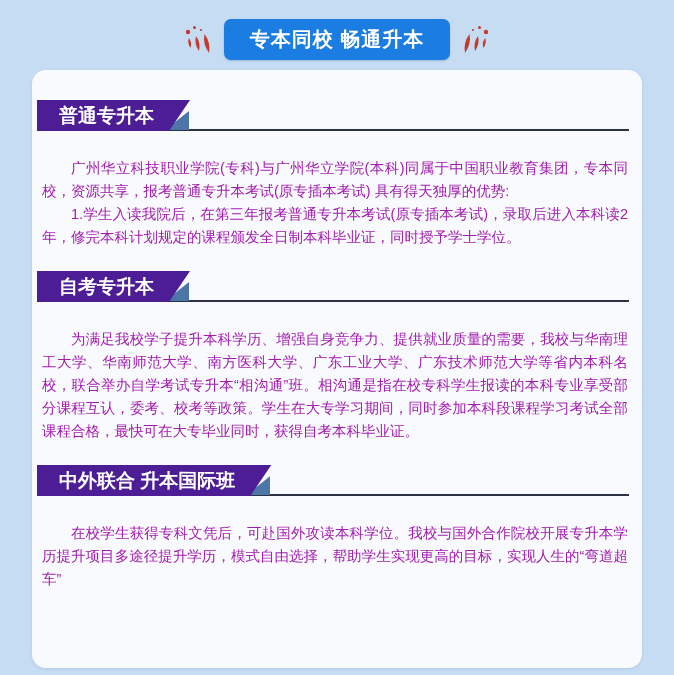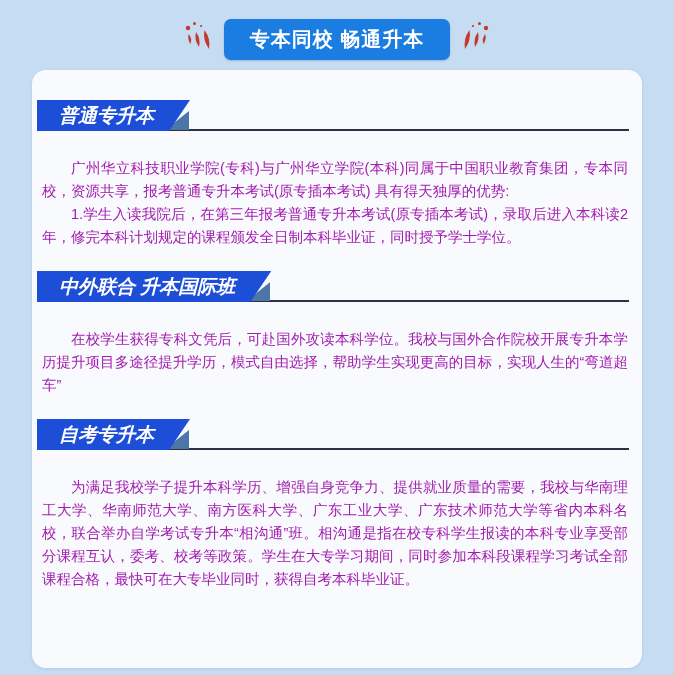--- a/index.html
+++ b/index.html
@@ -4,21 +4,21 @@
 <style>
   html, body { margin:0; padding:0; }
   body {
     width:674px; height:675px;
     background:#c6dcf3;
     font-family:"Liberation Sans","DejaVu Sans",sans-serif;
     overflow:hidden;
   }
   
   .banner-row {
-    display:flex; align-items:flex-start; justify-content:center;
+    display:flex; align-items:center; justify-content:center;
     gap:9px; margin-top:19px; height:40px;
   }
   .banner {
     background:#1b7ce1; color:#ffffff;
     font-weight:700; font-size:20px; letter-spacing:1px;
     padding:7px 26px; border-radius:7px;
     box-shadow:0 1px 2px rgba(20,60,120,.25);
   }
   .decor { width:34px; height:32px; display:block; }
   .decor.right { transform:scaleX(-1); }
@@ -42,25 +42,24 @@
     background:#2b3242;
   }
   .badge-wrap { position:relative; display:inline-block; height:31px; z-index:1; }
   .sec-fold {
     position:absolute; right:1px; bottom:1px; width:24px; height:19px;
     background:#4d76a8;
     clip-path:polygon(100% 0, 100% 100%, 0 100%);
   }
   .sec-badge {
     position:relative; display:inline-block;
-    background:#1d4ed8; color:#ffffff;
+    background:#4c1d95; color:#ffffff;
     font-weight:700; font-size:19px; line-height:31px;
     padding:0 36px 0 22px;
     clip-path:polygon(0 0, 100% 0, calc(100% - 21px) 100%, 0 100%);
-    font-style:italic;
   }
 
   
   .sec-body {
     margin:26px 14px 0 10px;
     font-size:14.5px; line-height:23px; color:#a21caf;
     text-align:justify;
   }
   .sec-body p { margin:0; text-indent:2em; }
 </style>
@@ -105,34 +104,34 @@
       <p>广州华立科技职业学院(专科)与广州华立学院(本科)同属于中国职业教育集团，专本同校，资源共享，报考普通专升本考试(原专插本考试) 具有得天独厚的优势:</p>
       <p>1.学生入读我院后，在第三年报考普通专升本考试(原专插本考试)，录取后进入本科读2年，修完本科计划规定的课程颁发全日制本科毕业证，同时授予学士学位。</p>
     </div>
   </div>
 
   <div class="section">
     <div class="sec-header">
       <span class="rule"></span>
       <span class="badge-wrap">
         <span class="sec-fold"></span>
+        <span class="sec-badge">自考专升本</span>
+      </span>
+    </div>
+    <div class="sec-body">
+      <p>为满足我校学子提升本科学历、增强自身竞争力、提供就业质量的需要，我校与华南理工大学、华南师范大学、南方医科大学、广东工业大学、广东技术师范大学等省内本科名校，联合举办自学考试专升本“相沟通”班。相沟通是指在校专科学生报读的本科专业享受部分课程互认，委考、校考等政策。学生在大专学习期间，同时参加本科段课程学习考试全部课程合格，最快可在大专毕业同时，获得自考本科毕业证。</p>
+    </div>
+  </div>
+
+  <div class="section">
+    <div class="sec-header">
+      <span class="rule"></span>
+      <span class="badge-wrap">
+        <span class="sec-fold"></span>
         <span class="sec-badge">中外联合 升本国际班</span>
       </span>
     </div>
     <div class="sec-body">
       <p>在校学生获得专科文凭后，可赴国外攻读本科学位。我校与国外合作院校开展专升本学历提升项目多途径提升学历，模式自由选择，帮助学生实现更高的目标，实现人生的“弯道超车”</p>
     </div>
   </div>
 
-  <div class="section">
-    <div class="sec-header">
-      <span class="rule"></span>
-      <span class="badge-wrap">
-        <span class="sec-fold"></span>
-        <span class="sec-badge">自考专升本</span>
-      </span>
-    </div>
-    <div class="sec-body">
-      <p>为满足我校学子提升本科学历、增强自身竞争力、提供就业质量的需要，我校与华南理工大学、华南师范大学、南方医科大学、广东工业大学、广东技术师范大学等省内本科名校，联合举办自学考试专升本“相沟通”班。相沟通是指在校专科学生报读的本科专业享受部分课程互认，委考、校考等政策。学生在大专学习期间，同时参加本科段课程学习考试全部课程合格，最快可在大专毕业同时，获得自考本科毕业证。</p>
-    </div>
-  </div>
-
 </div>
 
 </body></html>

